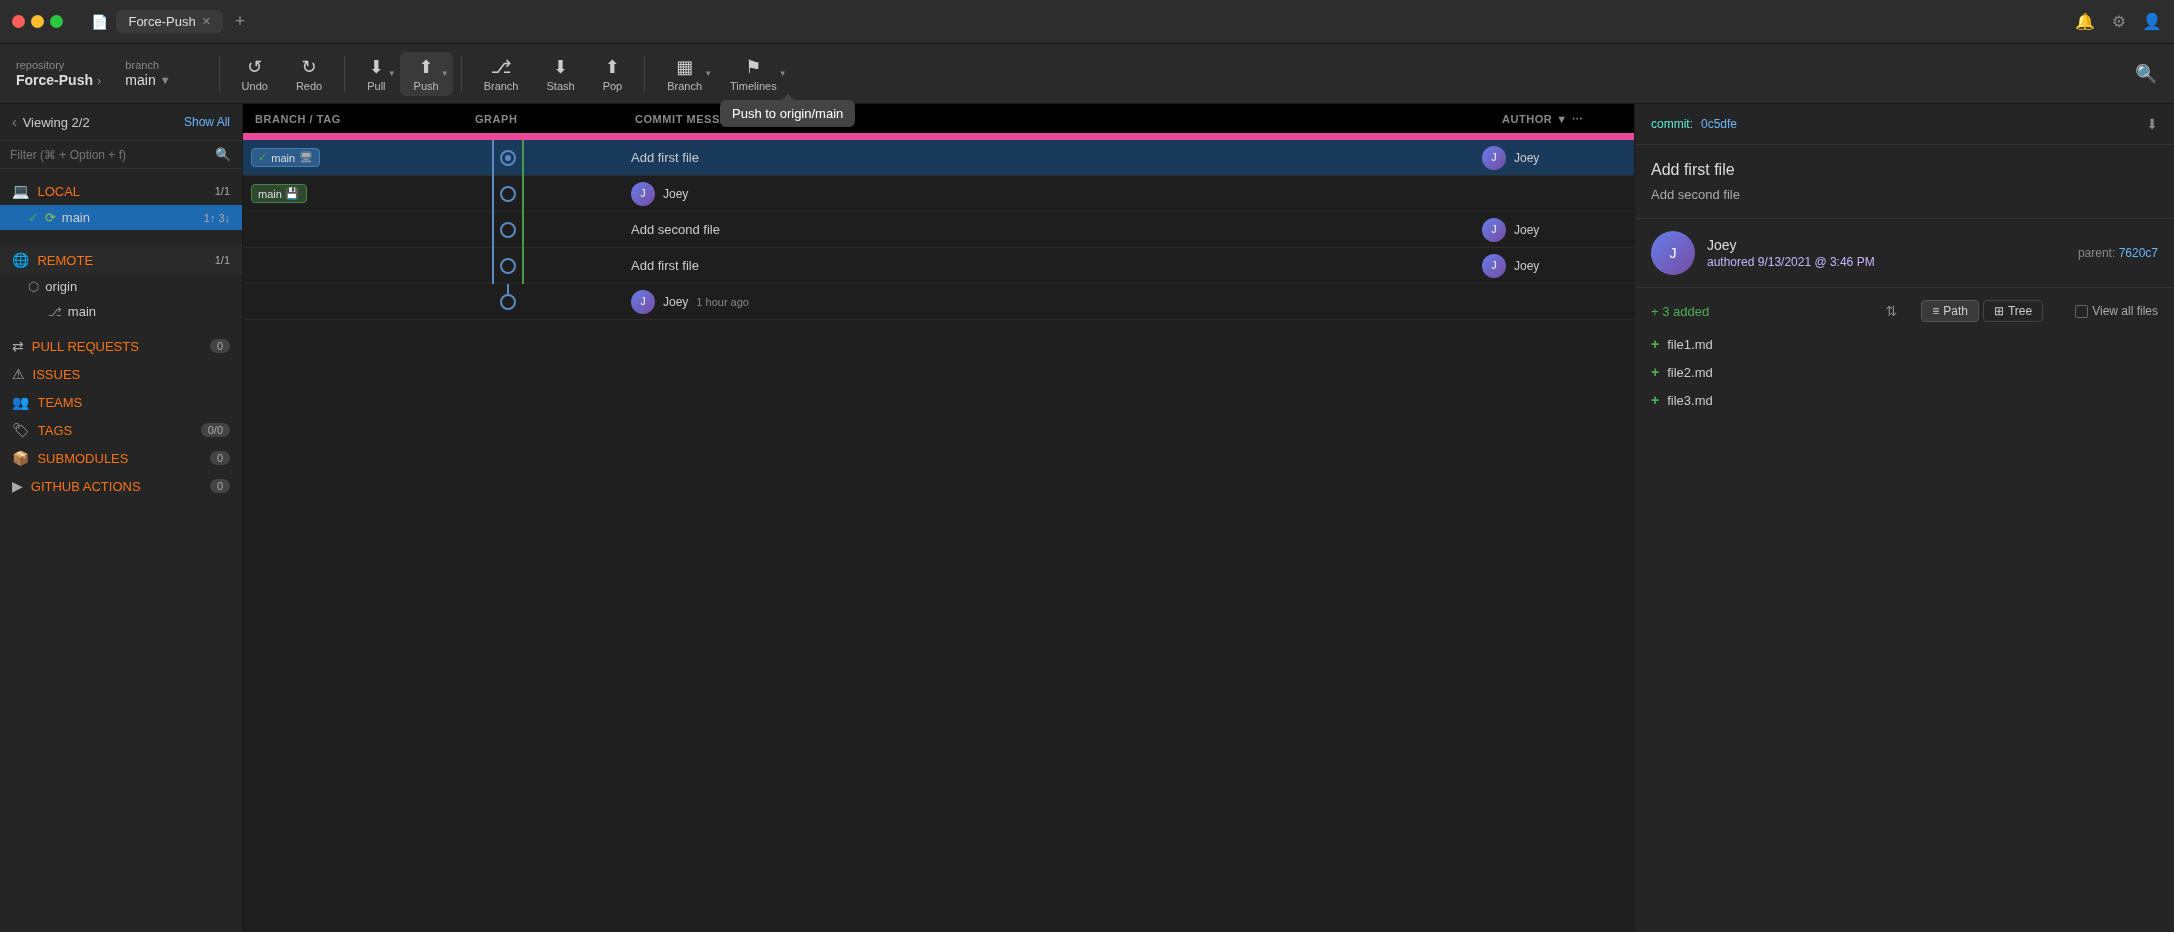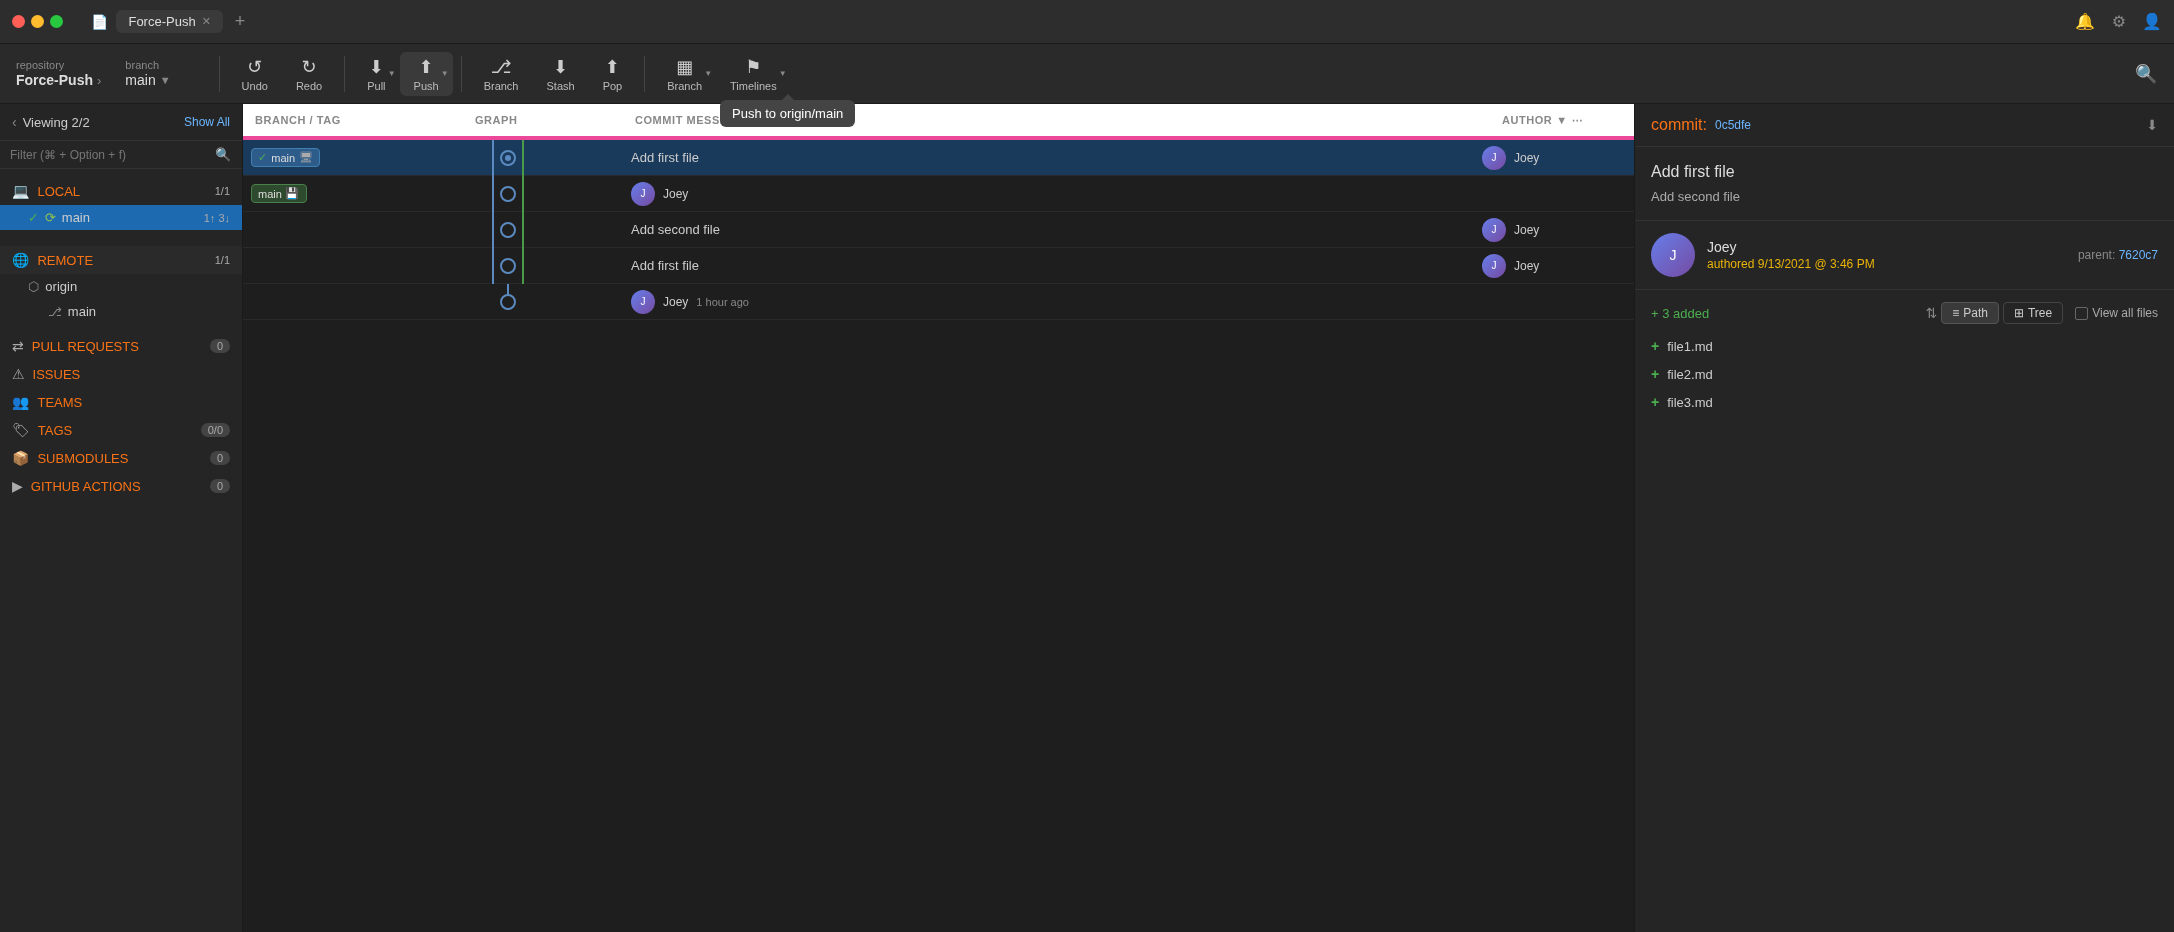--- a/index.html
+++ b/index.html
@@ -299,22 +299,22 @@
       background: #1e1e1e;
       overflow: hidden;
     }
 
     
     .commit-list-header {
       display: flex;
       align-items: center;
       padding: 0 12px;
       height: 36px;
-      background: #ffffff;
-      border-bottom: 4px solid #ec4899;
+      background: #000000;
+      border-bottom: 7px solid #ec4899;
       gap: 0;
       justify-content: flex-end;
     }
     .col-branch { width: 220px; color: #888; font-size: 11px; font-weight: 600; letter-spacing: 0.05em; }
     .col-graph { width: 160px; color: #888; font-size: 11px; font-weight: 600; letter-spacing: 0.05em; }
     .col-message { flex: 1; color: #888; font-size: 11px; font-weight: 600; letter-spacing: 0.05em; }
     .col-author { width: 120px; color: #888; font-size: 11px; font-weight: 600; letter-spacing: 0.05em; display: flex; align-items: center; gap: 4px; }
     .col-author-filter { cursor: pointer; }
 
     .commit-list {
@@ -411,21 +411,21 @@
       flex-direction: column;
       overflow: hidden;
     }
     .commit-header {
       display: flex;
       align-items: center;
       padding: 12px 16px;
       border-bottom: 1px solid #333;
       gap: 8px;
     }
-    .commit-hash-label { color: #f97316; font-size: 16px; }
+    .commit-hash-label { color: #5eead4; font-size: 12px; }
     .commit-hash { color: #6cb6ff; font-size: 12px; }
     .download-icon { margin-left: auto; color: #888; font-size: 14px; cursor: pointer; }
 
     .commit-title {
       padding: 16px 16px 8px;
       font-size: 16px;
       color: #ddd;
       font-weight: 500;
     }
     .commit-subtitle {
@@ -449,34 +449,34 @@
       background: linear-gradient(135deg, #667eea 0%, #764ba2 100%);
       display: flex;
       align-items: center;
       justify-content: center;
       font-size: 14px;
       color: white;
       flex-shrink: 0;
     }
     .author-details { flex: 1; }
     .author-big-name { color: #ddd; font-size: 14px; font-weight: 500; }
-    .author-date { color: #eab308; font-size: 12px; margin-top: 2px; }
+    .author-date { color: #c4b5fd; font-size: 12px; margin-top: 2px; }
     .parent-info { color: #888; font-size: 12px; }
     .parent-hash { color: #6cb6ff; }
 
     .files-section {
       flex: 1;
       overflow-y: auto;
       padding: 12px 0;
     }
     .files-header {
       display: flex;
       align-items: center;
       padding: 0 16px 8px;
-      gap: 4px;
+      gap: 24px;
     }
     .added-count { color: #4caf50; font-size: 13px; flex: 1; }
     .sort-icon { color: #888; font-size: 14px; cursor: pointer; }
     .view-toggle {
       display: flex;
       gap: 4px;
     }
     .view-btn {
       display: flex;
       align-items: center;

